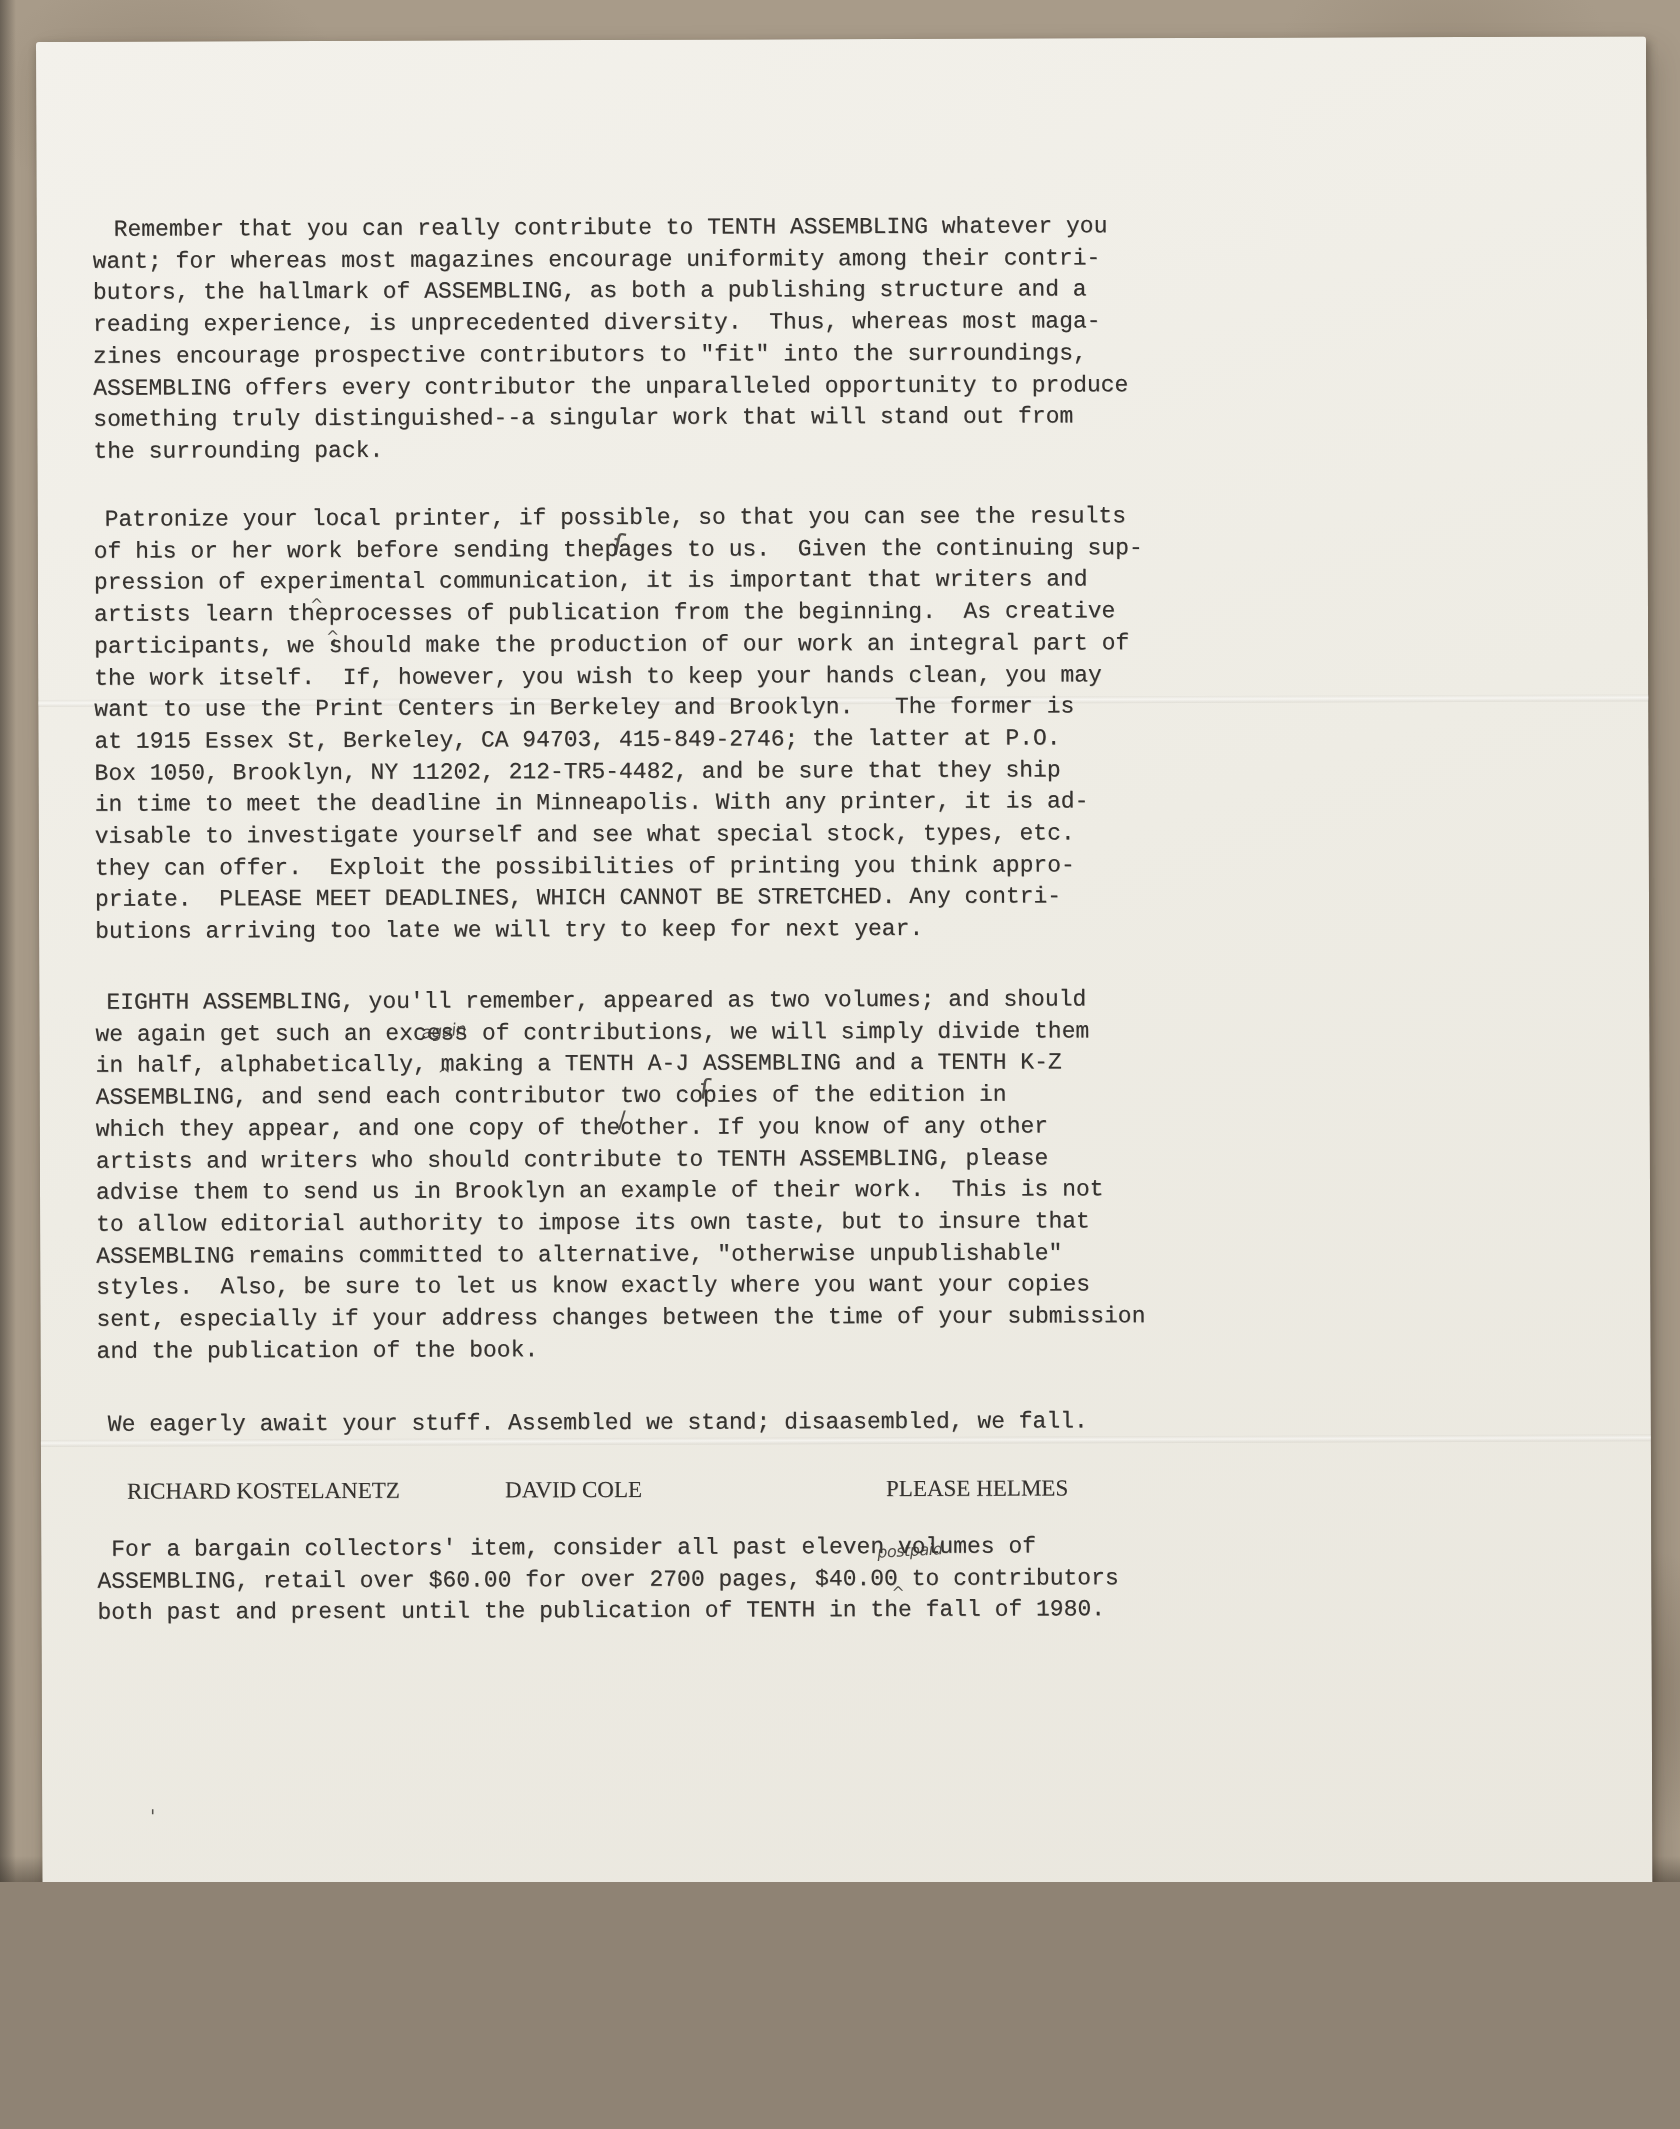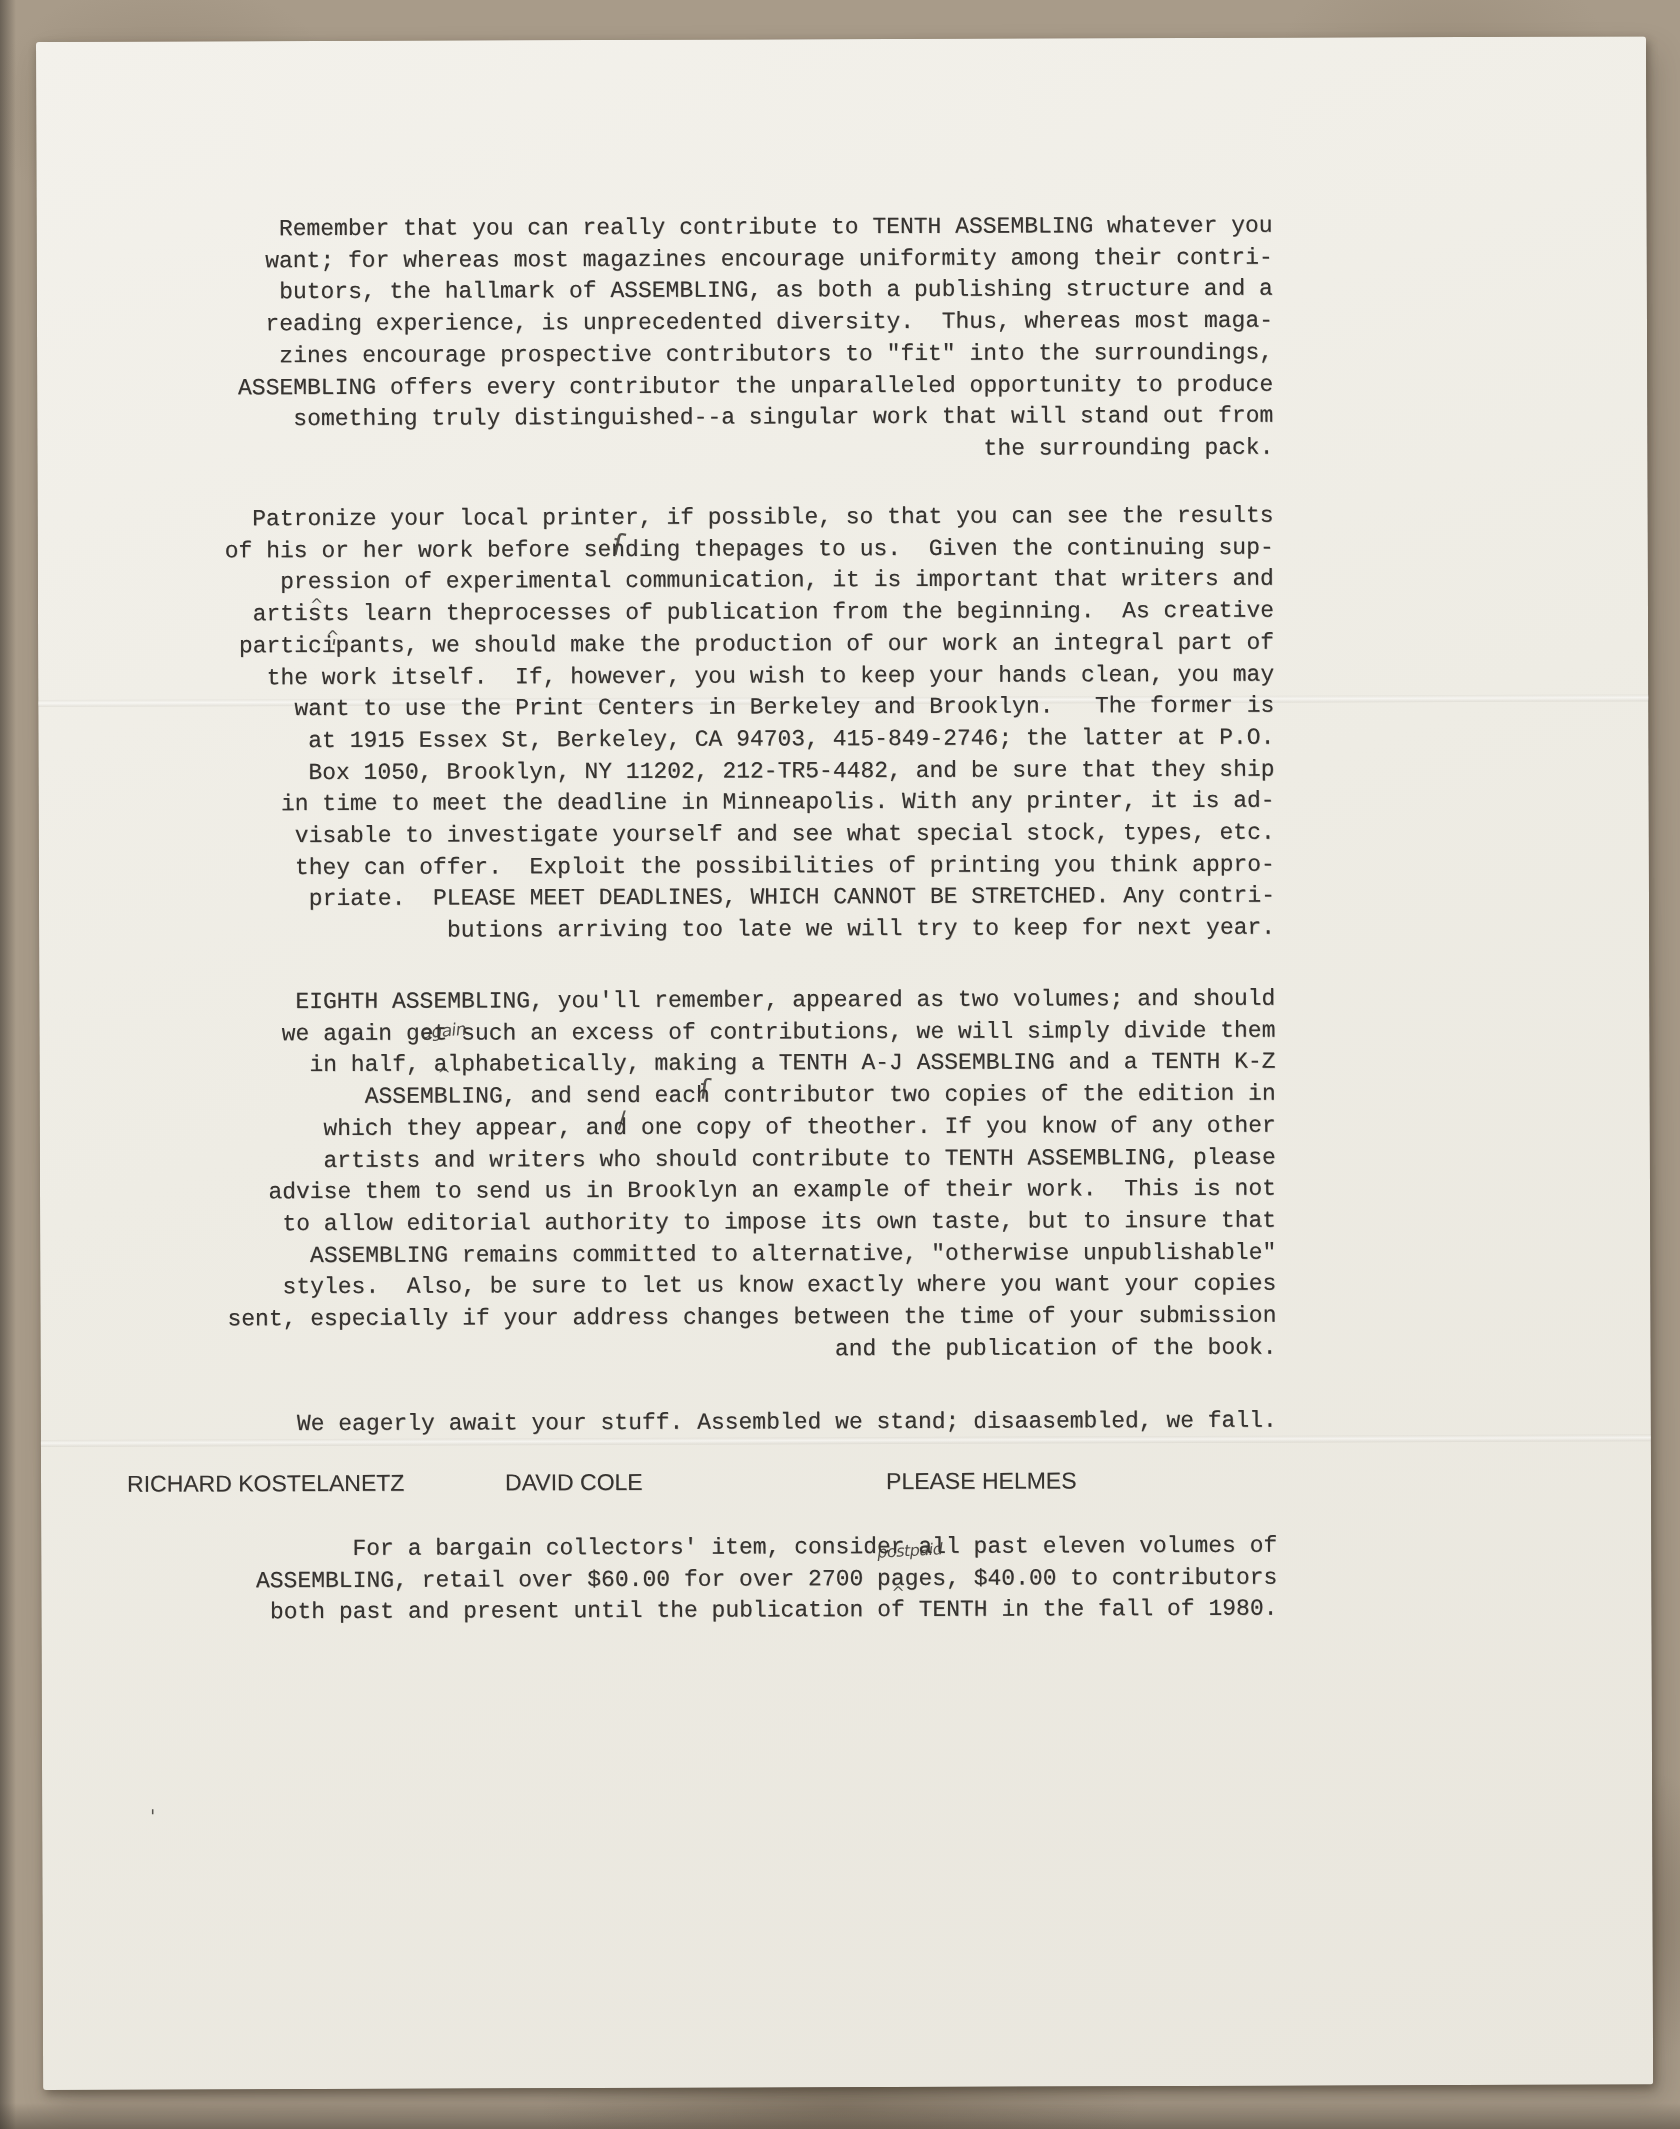--- a/index.html
+++ b/index.html
@@ -1,26 +1,25 @@
 <!DOCTYPE html>
 <html><head>
 <meta charset="utf-8">
 <style>
   html,body{margin:0;padding:0;background:#8f8374;}
   #scene{
-    position:relative;width:1680px;height:2129px;overflow:hidden;
+    position:relative;width:1680px;height:1882px;overflow:hidden;
     background-color:#a89b89;
     background-image:
       radial-gradient(260px 180px at 10% 5%, rgba(125,110,92,.35), transparent 70%),
       radial-gradient(320px 220px at 93% 90%, rgba(104,90,74,.45), transparent 72%),
       radial-gradient(240px 160px at 86% 3%, rgba(131,116,96,.30), transparent 70%),
       radial-gradient(400px 120px at 50% 99%, rgba(90,78,62,.40), transparent 75%),
       linear-gradient(90deg, rgba(55,50,44,.55) 0px, rgba(55,50,44,0) 16px),
       linear-gradient(0deg, rgba(66,58,48,.50) 0px, rgba(66,58,48,0) 26px);
-    text-align: right;
   }
   #paper{
     position:absolute;left:36px;top:42px;width:1610px;height:2048px;
     background-color:#efede6;
     background-image:linear-gradient(160deg,#f3f1eb 0%,#eeece4 45%,#e9e6dd 100%);
     box-shadow:2px 4px 10px rgba(50,42,30,.45), 10px 16px 30px rgba(50,42,30,.22);
     transform:rotate(-0.2deg);transform-origin:top left;
     border-radius:3px;
   }
   .typed{
@@ -32,22 +31,22 @@
   }
   .ind-a{text-indent:21px}
   .ind-b{text-indent:11px}
   .ind-c{text-indent:14px}
   #para-1{top:173px}
   #para-2{top:463px}
   #para-3{top:946px}
   #closing{top:1368px}
   #names{position:absolute;left:0;top:1429px;width:100%;height:34px;}
   #names .sig{
-    position:absolute;top:0;
-    font-family:Liberation Sans, sans-serif;
+    position:absolute;top:8px;
+    font-family:Liberation Serif, serif;
     font-size:23px;color:#363330;white-space:pre;
     text-shadow:0.4px 0.4px 0 rgba(54,51,48,.35);
   }
   #sig-1{left:86px}#sig-2{left:464px}#sig-3{left:845px}
   #para-4{top:1493px}
   .crease{
     position:absolute;left:0;width:100%;height:7px;pointer-events:none;
     background:linear-gradient(to bottom, rgba(70,62,50,.05), rgba(255,255,255,.45) 45%, rgba(70,62,50,.08));
   }
   #crease-1{top:658px}

